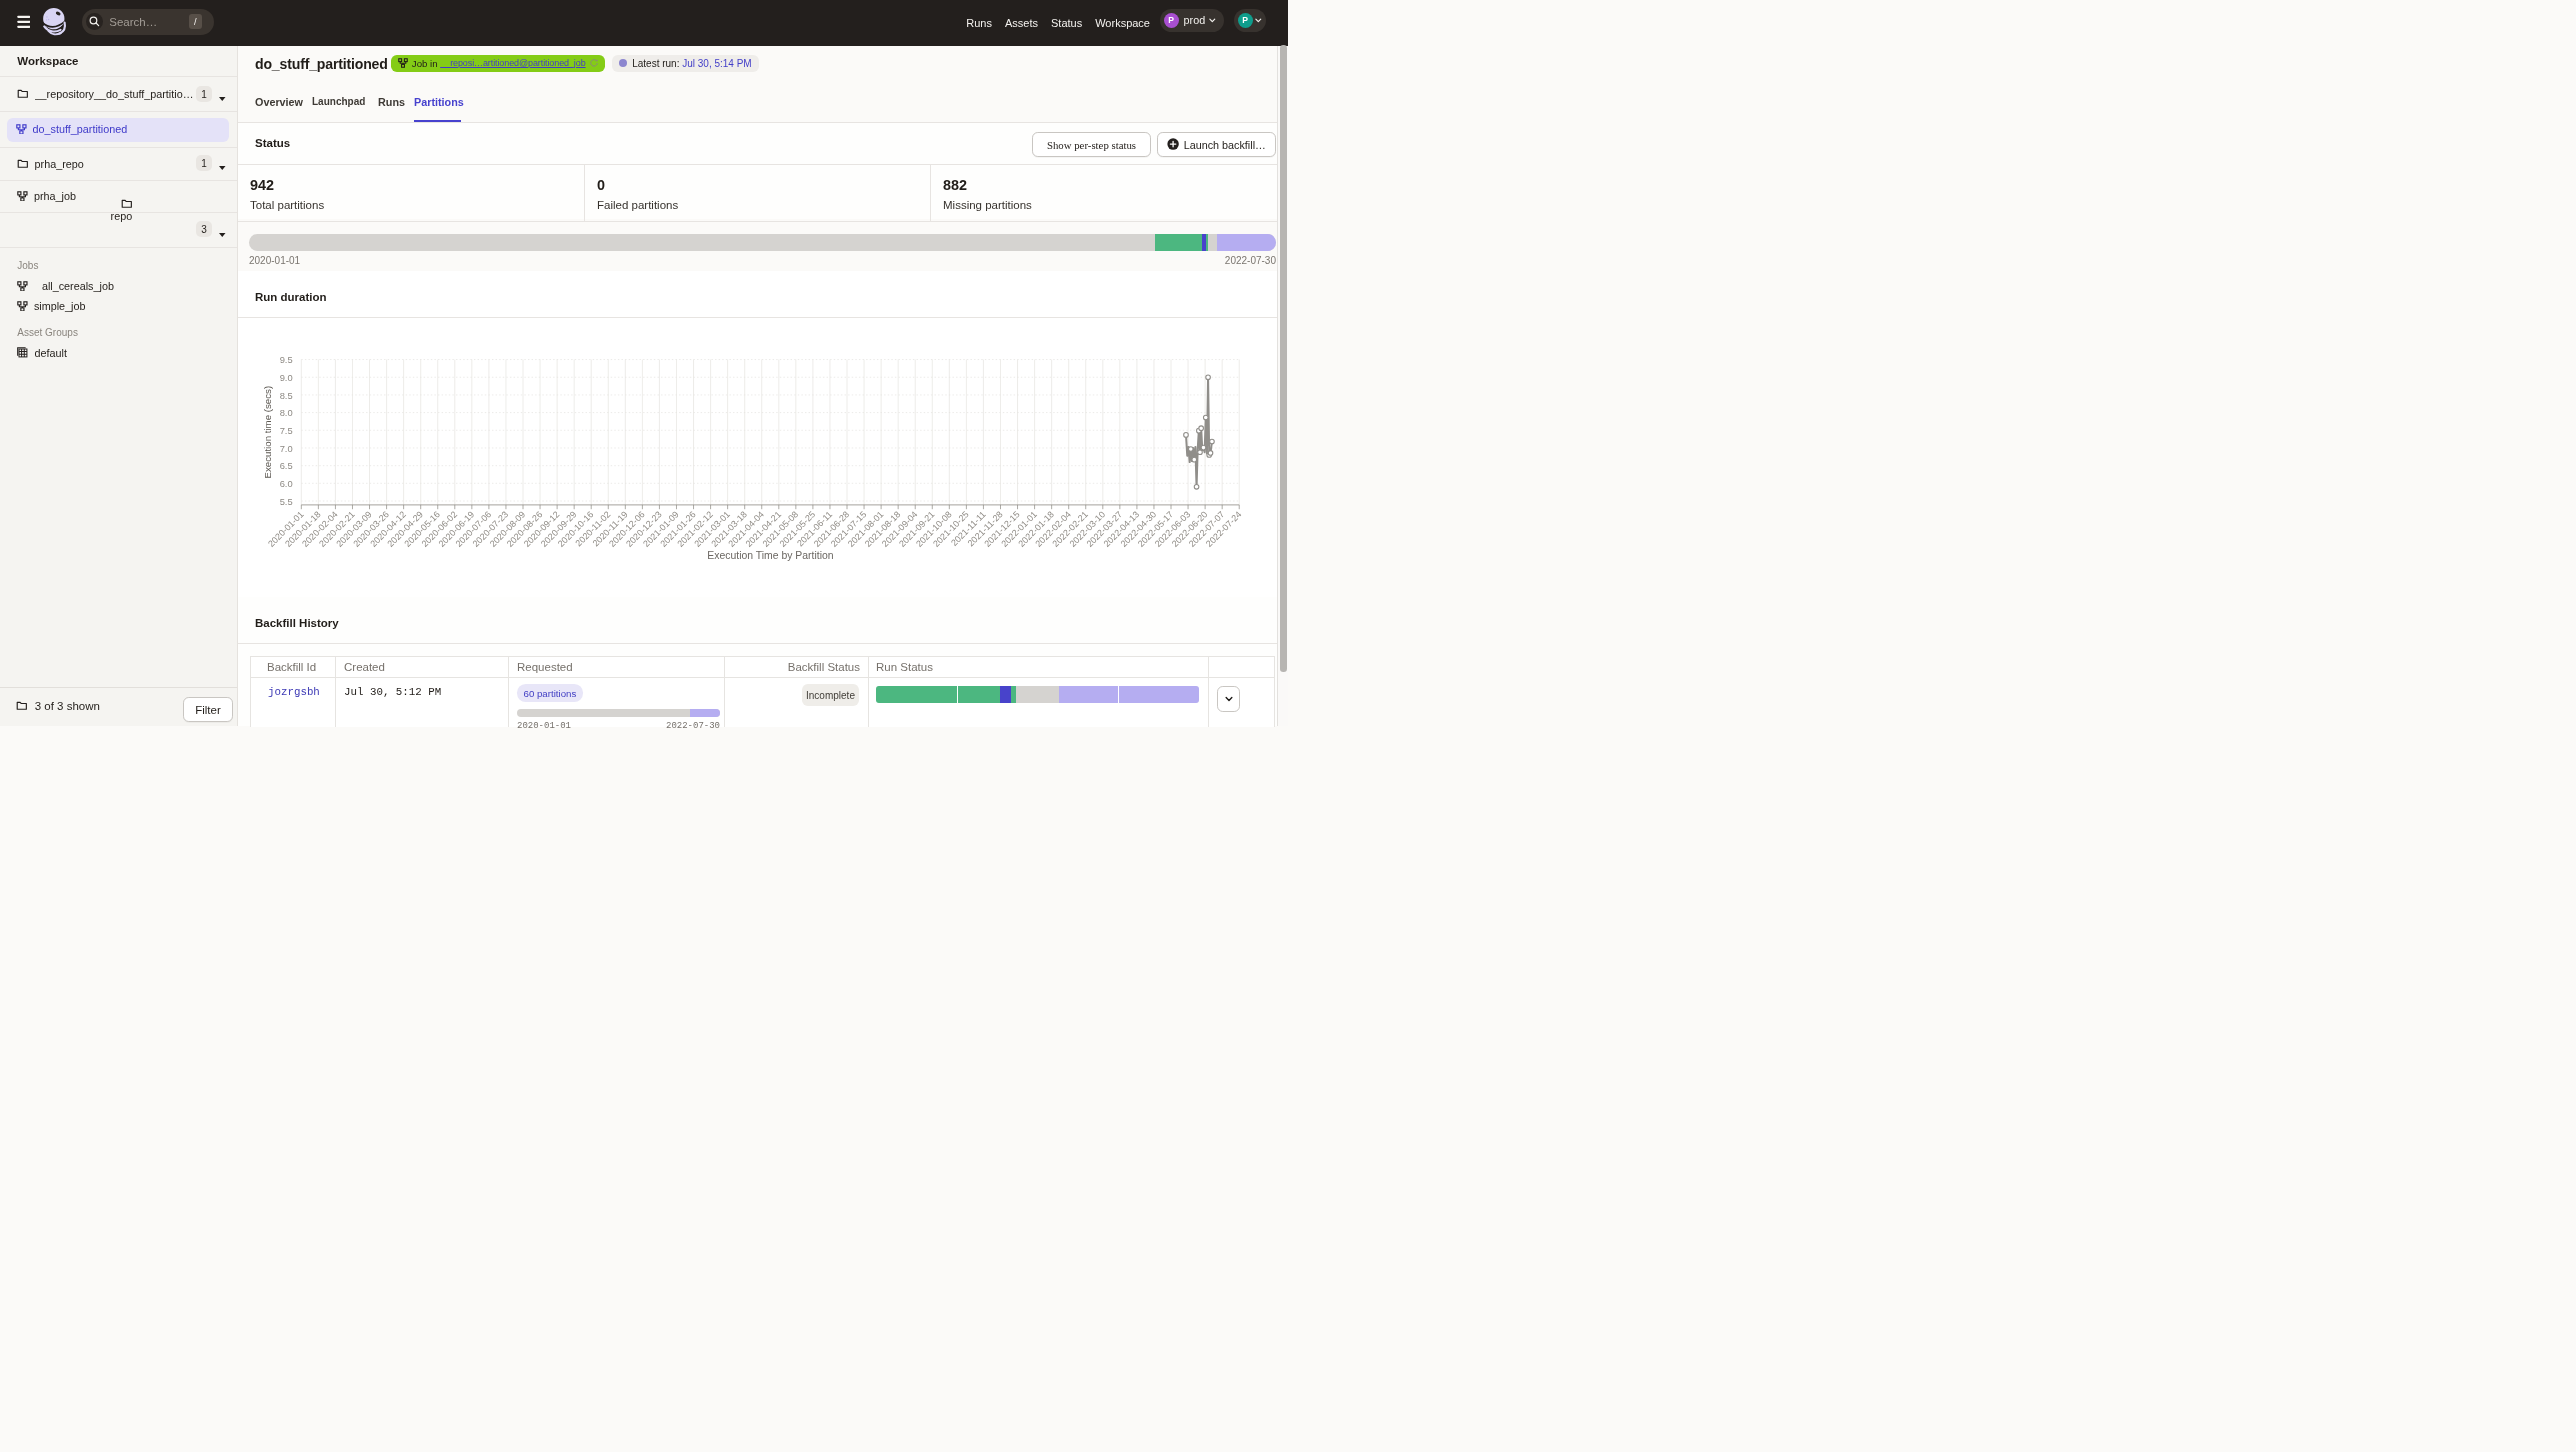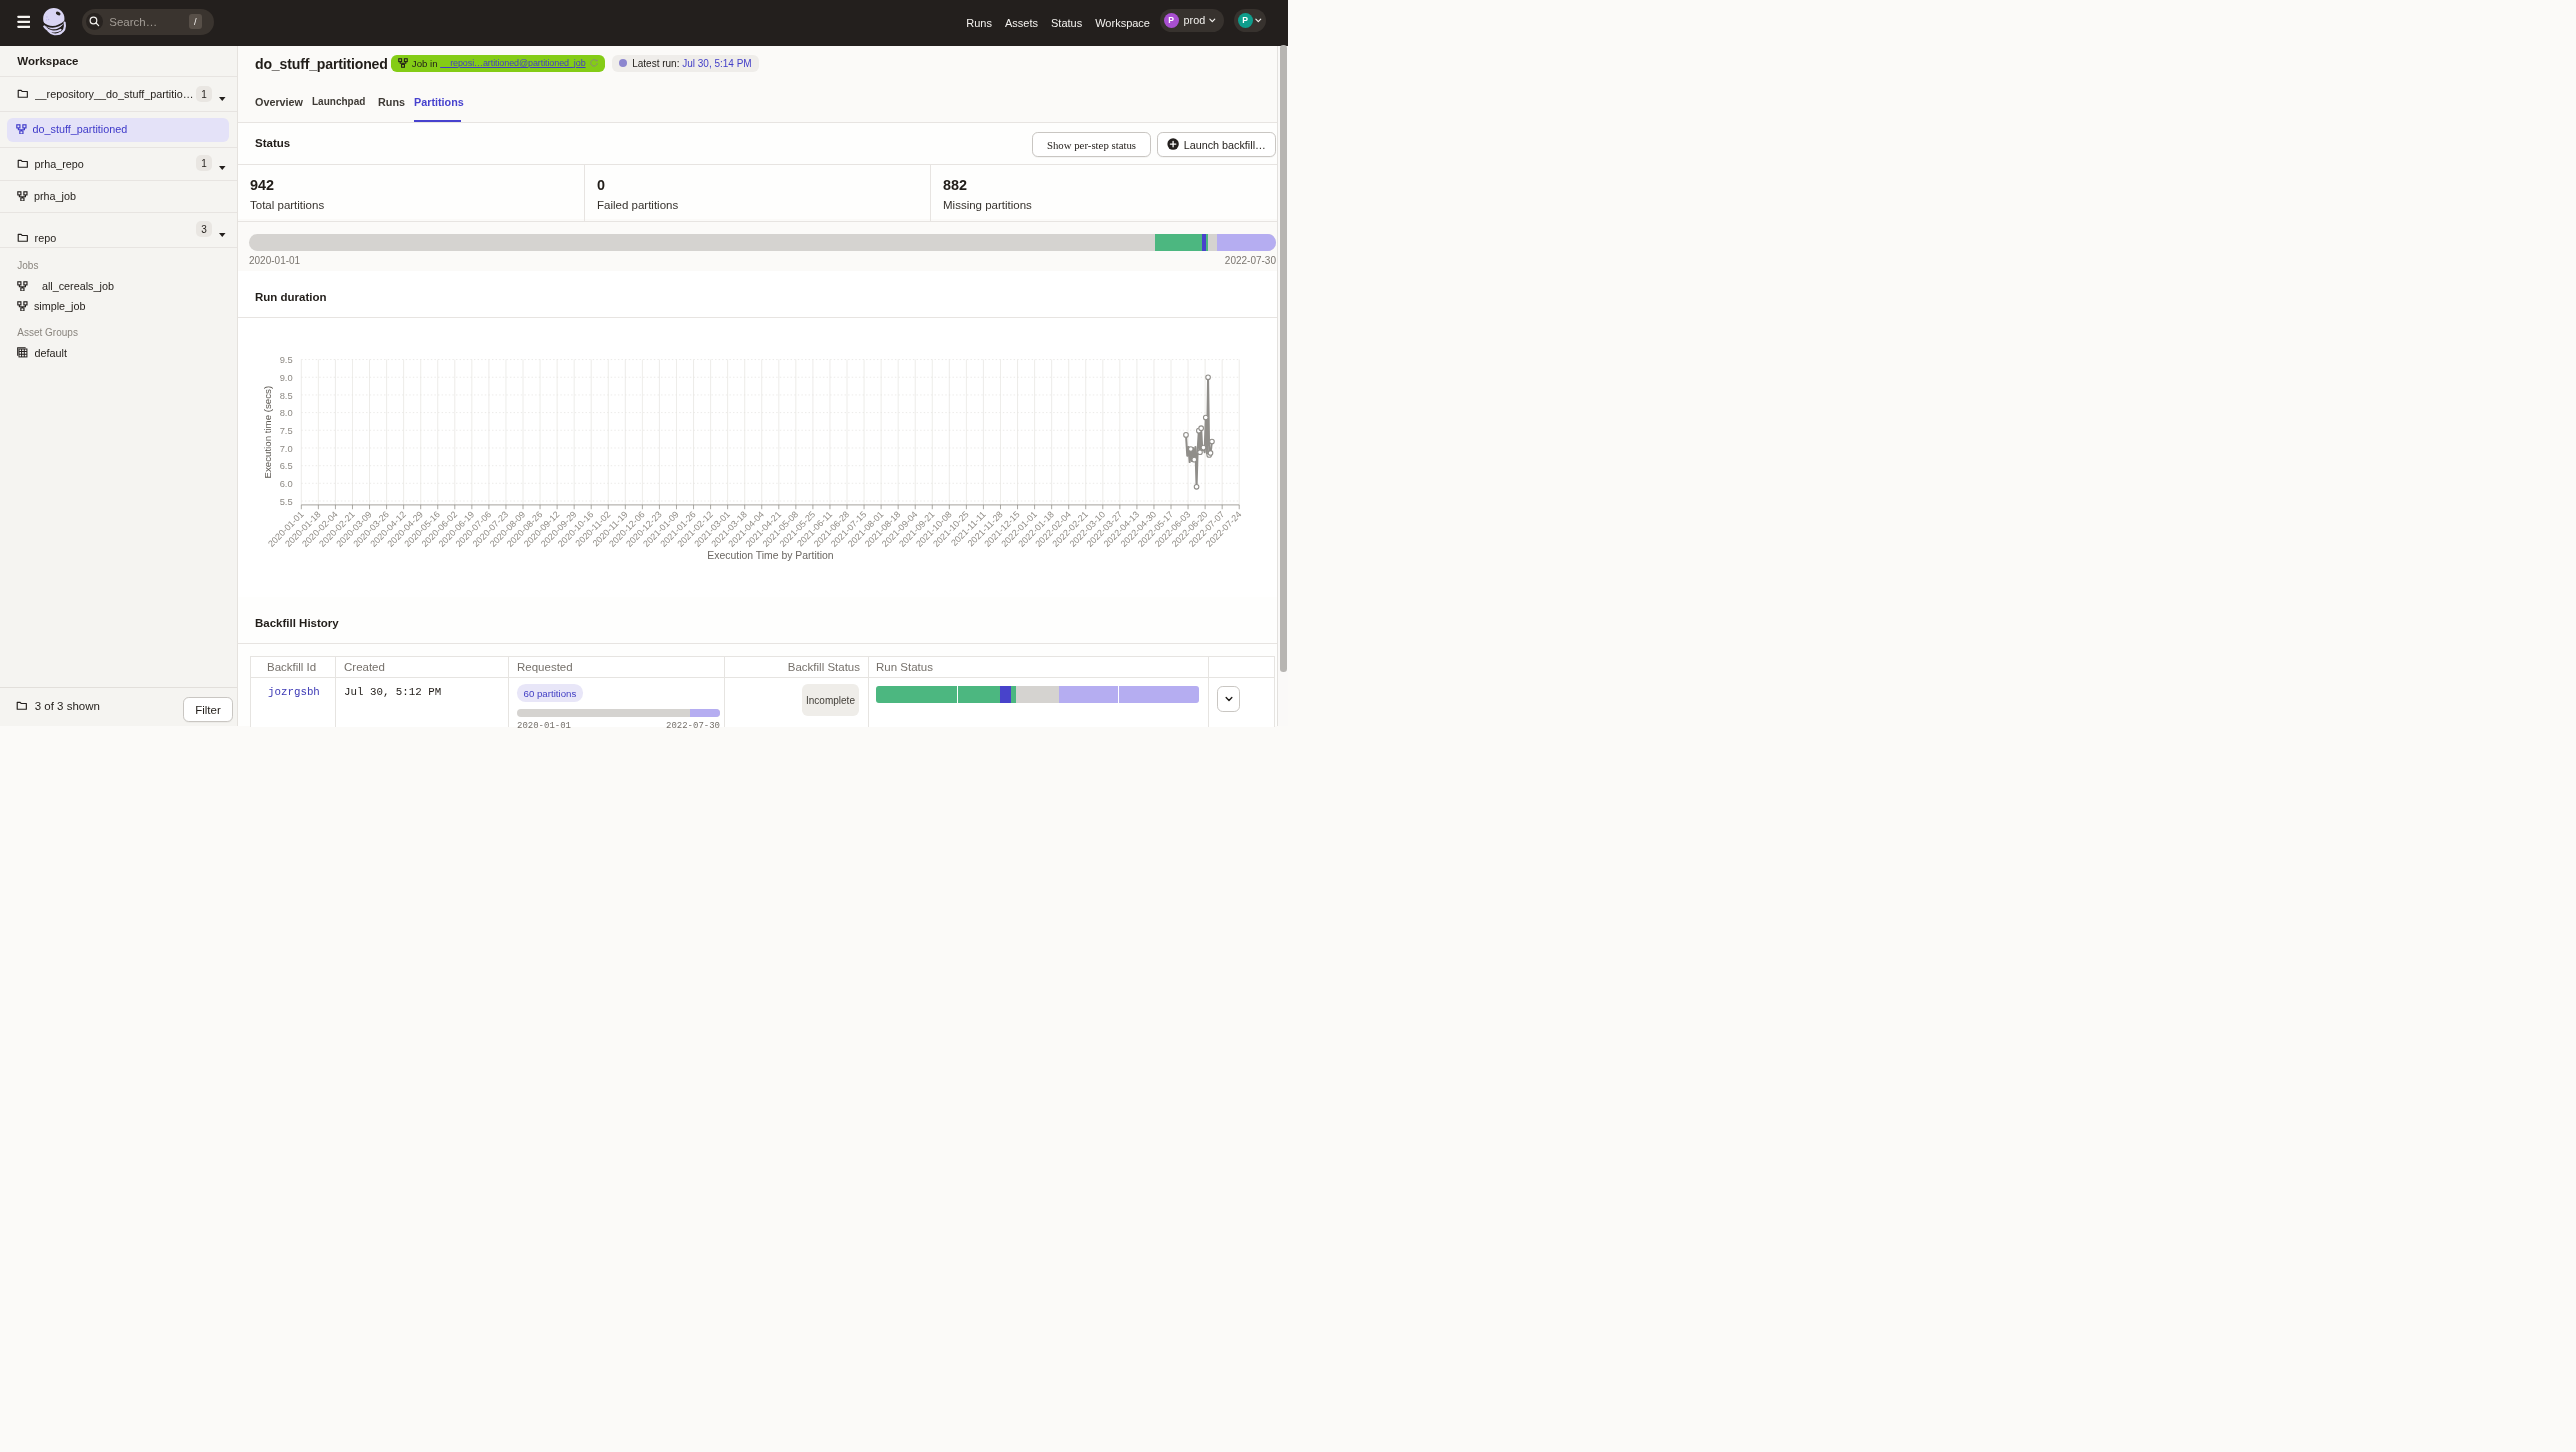--- a/index.html
+++ b/index.html
@@ -127,21 +127,21 @@
             <rect x="10.2" y="1.2" width="4.6" height="4.6"></rect>
             <rect x="5.7" y="10.2" width="4.6" height="4.6"></rect>
             <path d="M3.5 5.8v2.7h9V5.8M8 8.5v1.7"></path>
           </g>
         </svg>
       </span>
     <span class="sname">prha_job</span>
   </div>
   <div class="hline" style="left:0;top:166px;width:237px;"></div>
 
-  <div class="srow" style="top:174px;height:35px;">
+  <div class="srow" style="top:152px;height:35px;flex-direction:column;">
     <span style="margin-left:17.3px;display:flex;">
         <svg width="11.5" height="11.5" viewBox="0 0 16 16" style="flex:none">
           <path d="M1.7 3.2 h4.1 l1.6 1.7 h7 v7.9 h-12.7 z" fill="none" stroke="#231f1d" stroke-width="1.6" stroke-linejoin="round"></path>
         </svg>
       </span>
     <span class="sname" style="font-weight:500;">repo</span>
   </div>
   <div class="badge" style="top:175px;">3</div>
   <div class="abs" style="left:219px;top:181px;"><svg width="6.5" height="4" viewBox="0 0 9 5.5" style="flex:none">
         <path d="M0 0 L9 0 L4.5 5.5 Z" fill="#231f1d"></path>
@@ -500,21 +500,21 @@
 
 <div class="abs" style="left:517px;top:684px;height:18px;border-radius:8.6px;background:#e8e6f8;display:flex;align-items:center;padding:0 6.5px;">
   <span style="font-size:9.7px;color:#4340c4;">60 partitions</span>
 </div>
 <div class="abs" style="left:517px;top:709px;width:203px;height:8px;border-radius:4px;background:#d5d3d0;overflow:hidden;">
   <div class="abs" style="left:173px;top:0;width:29.5px;height:8px;background:#b5adf1;"></div>
 </div>
 <div class="abs mono" style="left:517px;top:721px;font-size:9px;color:#76716b;">2020-01-01</div>
 <div class="abs mono" style="left:648px;top:721px;width:72px;text-align:right;font-size:9px;color:#76716b;">2022-07-30</div>
 
-<div class="abs" style="left:802px;top:684px;width:57px;height:32px;border-radius:5.8px;background:#efede9;display:flex;align-items:center;justify-content:center;">
+<div class="abs" style="left:802px;top:684px;width:57px;height:22px;border-radius:5.8px;background:#efede9;display:flex;align-items:center;justify-content:center;">
   <span style="font-size:10px;color:#44403a;">Incomplete</span>
 </div>
 
 <div class="abs" style="left:876px;top:686px;width:323px;height:17.3px;border-radius:2.9px;background:#ffffff;overflow:hidden;">
   <div class="abs" style="left:0;top:0;width:81px;height:17.3px;background:#4cb780;"></div>
   <div class="abs" style="left:82px;top:0;width:42px;height:17.3px;background:#4cb780;"></div>
   <div class="abs" style="left:124px;top:0;width:10.8px;height:17.3px;background:#4843cb;"></div>
   <div class="abs" style="left:135px;top:0;width:5.4px;height:17.3px;background:#4cb780;"></div>
   <div class="abs" style="left:140px;top:0;width:43px;height:17.3px;background:#d5d3d0;"></div>
   <div class="abs" style="left:183px;top:0;width:59px;height:17.3px;background:#b5adf1;"></div>

